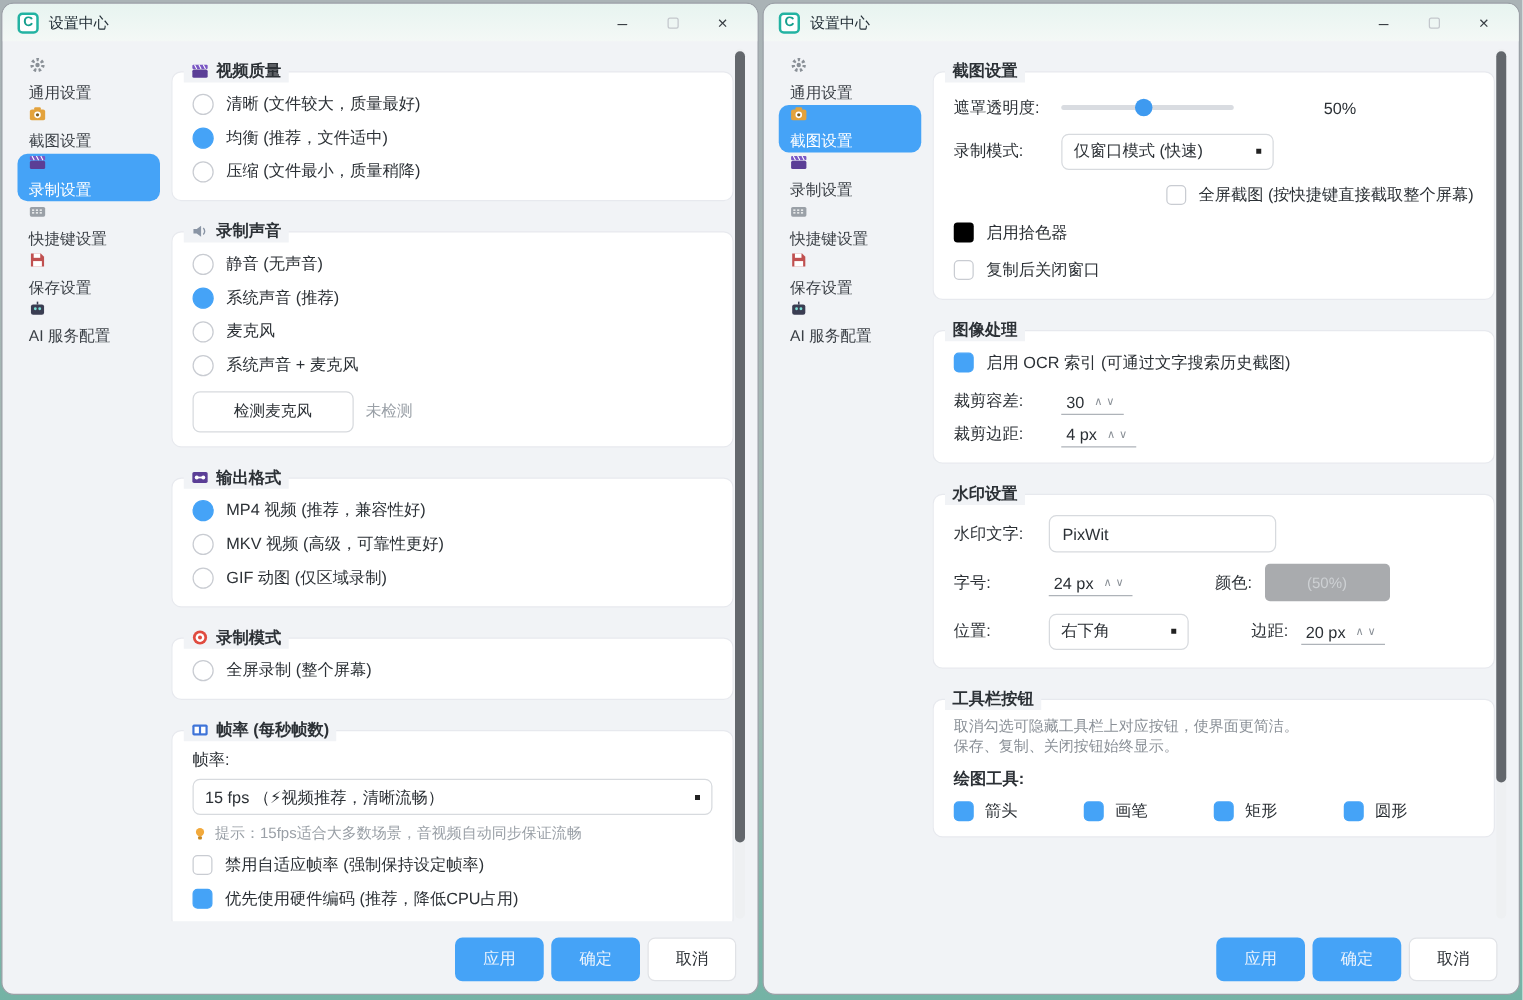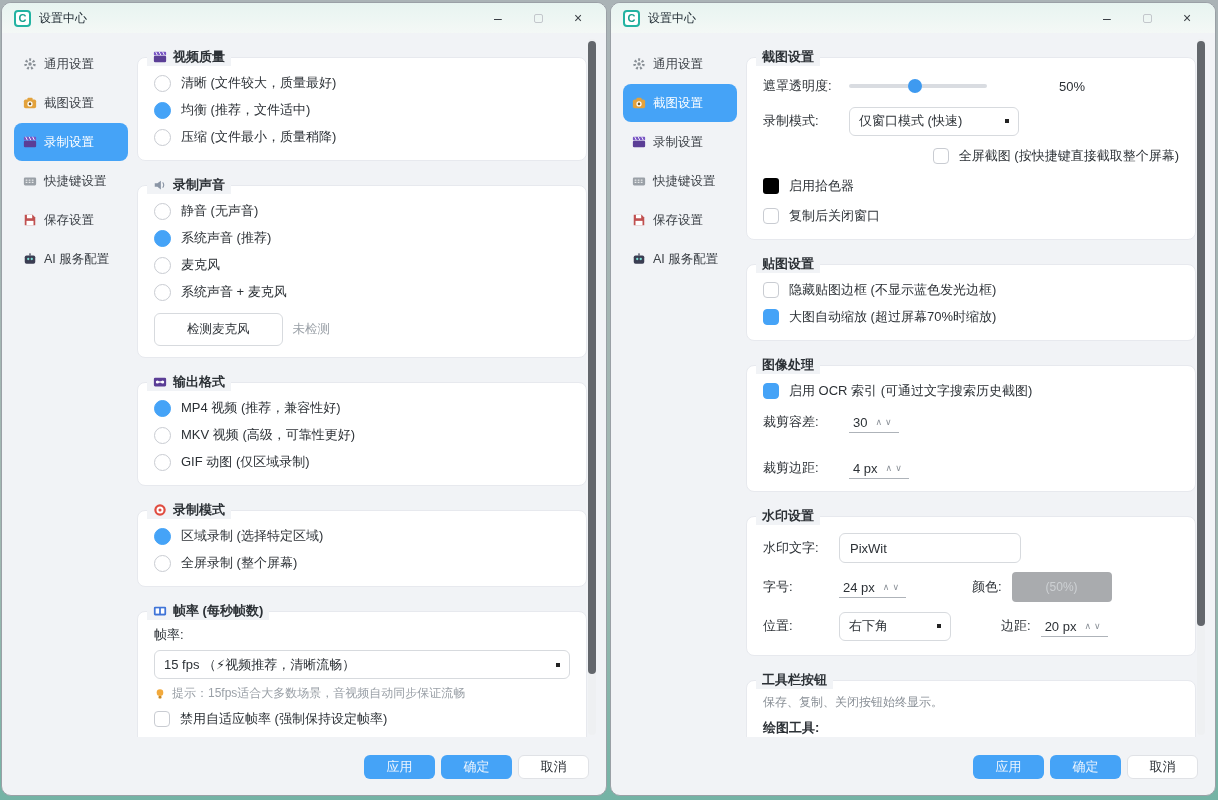--- a/index.html
+++ b/index.html
@@ -24,22 +24,22 @@
     background:#fff; color:#17a08f; font-weight:bold; font-size:11px;
     display:flex; align-items:center; justify-content:center; }
   .win-title { font-size:12px; color:#1e2a32; margin-left:8px; }
   .win-controls { margin-left:auto; display:flex; }
   .ctrl { width:40px; height:28px; display:flex; align-items:center; justify-content:center;
     color:#3a3f45; font-size:14px; cursor:default; }
   .maxbox { width:9px; height:9px; border:1px solid #c3c7cc; border-radius:2px; display:block; }
 
   
   .sidebar { position:absolute; left:12px; top:42px; width:114px; }
-  .side-item { display:flex; align-items:center; gap:7px; padding:0 9px; height:38px;
-    border-radius:8px; font-size:12.5px; color:#3a3f45; margin-bottom:1px; cursor:default; }
+  .side-item { display:flex; align-items:flex-start; gap:7px; padding:0 9px; height:38px;
+    border-radius:8px; font-size:12.5px; color:#3a3f45; margin-bottom:1px; cursor:default;flex-direction:column; }
   .side-item.active { background:#45a3f7; color:#fff; }
   .side-item .sicon { width:14px; height:14px; flex:0 0 auto; display:flex; }
 
   
   .main { position:absolute; left:135px; top:45px; width:450px; bottom:58px; overflow:hidden; }
   .section { position:relative; padding-top:9px; margin-bottom:15px; }
   .sec-title { position:absolute; top:0; left:10px; z-index:2; background:#f1f3f6;
     padding:0 6px; display:inline-flex; align-items:center; gap:6px;
     font-size:13px; font-weight:bold; color:#2c3136; line-height:18px; }
   .sec-title svg { flex:0 0 auto; }
@@ -100,21 +100,21 @@
   
   .scrollbar { position:absolute; top:36px; bottom:60px; right:10px; width:8px;
     background:#eef0f2; border-radius:4px; }
   .sthumb { position:absolute; top:2px; width:8px; background:#63676c; border-radius:4px; }
   #win-left .sthumb { height:91%; }
   #win-right .sthumb { height:84%; }
 
   
   .footer { position:absolute; left:0; right:0; bottom:0; height:56px;
     display:flex; align-items:center; justify-content:flex-end; gap:6px; padding-right:17px; }
-  .btn { min-width:71px; height:24px; border-radius:6px; font-size:13px; border:none;
+  .btn { min-width:71px; height:35px; border-radius:6px; font-size:13px; border:none;
     cursor:default; font-family:Liberation Mono, monospace; }
   .btn.primary { background:#45a3f7; color:#eaf3fd; }
   .btn.plain { background:#fff; border:1px solid #e0e2e6; color:#2c3136; }
 </style>
 </head>
 <body>
 
 <div class="window" id="win-left">
   <div class="titlebar">
     <span class="logo">C</span>
@@ -280,24 +280,20 @@
       <div class="sec-title">
         <svg viewBox="0 0 16 16" width="14" height="14">
             <circle cx="8" cy="8" r="6.5" fill="#e04b3f"></circle>
             <circle cx="8" cy="8" r="4" fill="#fff"></circle>
             <circle cx="8" cy="8" r="1.8" fill="#e04b3f"></circle>
           </svg>
         <span>录制模式</span>
       </div>
       <div class="card">
         <div class="row">
-            <span class="radio on"></span>
-            <span>区域录制 (选择特定区域)</span>
-          </div>
-        <div class="row">
             <span class="radio"></span>
             <span>全屏录制 (整个屏幕)</span>
           </div>
       </div>
     </div>
 
     <div class="section">
       <div class="sec-title">
         <svg viewBox="0 0 16 16" width="14" height="14">
             <rect x="1" y="3" width="14" height="10" rx="1.5" fill="#3f74d8"></rect>
@@ -449,53 +445,38 @@
             <span class="swatch-black"></span>
             <span>启用拾色器</span>
           </div>
         <div class="row" style="margin-top:6px;">
             <span class="cb"></span>
             <span>复制后关闭窗口</span>
           </div>
       </div>
     </div>
 
-    <div class="section">
-      <div class="sec-title">
-          <span>贴图设置</span>
-        </div>
-      <div class="card">
-        <div class="row">
-            <span class="cb"></span>
-            <span>隐藏贴图边框 (不显示蓝色发光边框)</span>
-          </div>
-        <div class="row">
-            <span class="cb on"></span>
-            <span>大图自动缩放 (超过屏幕70%时缩放)</span>
-          </div>
-      </div>
-    </div>
 
     <div class="section">
       <div class="sec-title">
           <span>图像处理</span>
         </div>
       <div class="card">
         <div class="row">
             <span class="cb on"></span>
             <span>启用 OCR 索引 (可通过文字搜索历史截图)</span>
           </div>
         <div class="row" style="margin-top:7px;">
           <span class="lbl-72">裁剪容差:</span>
           <span class="spin">
               <span>30</span>
               <span class="arr"><span>∧</span><span>∨</span></span>
             </span>
         </div>
-        <div class="row" style="margin-top:22px;">
+        <div class="row" style="margin-top:2px;">
           <span class="lbl-72">裁剪边距:</span>
           <span class="spin">
               <span>4 px</span>
               <span class="arr"><span>∧</span><span>∨</span></span>
             </span>
         </div>
       </div>
     </div>
 
     <div class="section">
@@ -530,20 +511,21 @@
         </div>
       </div>
     </div>
 
     <div class="section">
       <div class="sec-title">
           <span>工具栏按钮</span>
         </div>
       <div class="card">
         <div class="desc">
+          <div>取消勾选可隐藏工具栏上对应按钮，使界面更简洁。</div>
           <div>保存、复制、关闭按钮始终显示。</div>
         </div>
         <div class="group-lbl">绘图工具:</div>
         <div class="tools-grid">
           <div class="tool">
               <span class="cb on"></span>
               <span>箭头</span>
             </div>
           <div class="tool">
               <span class="cb on"></span>

